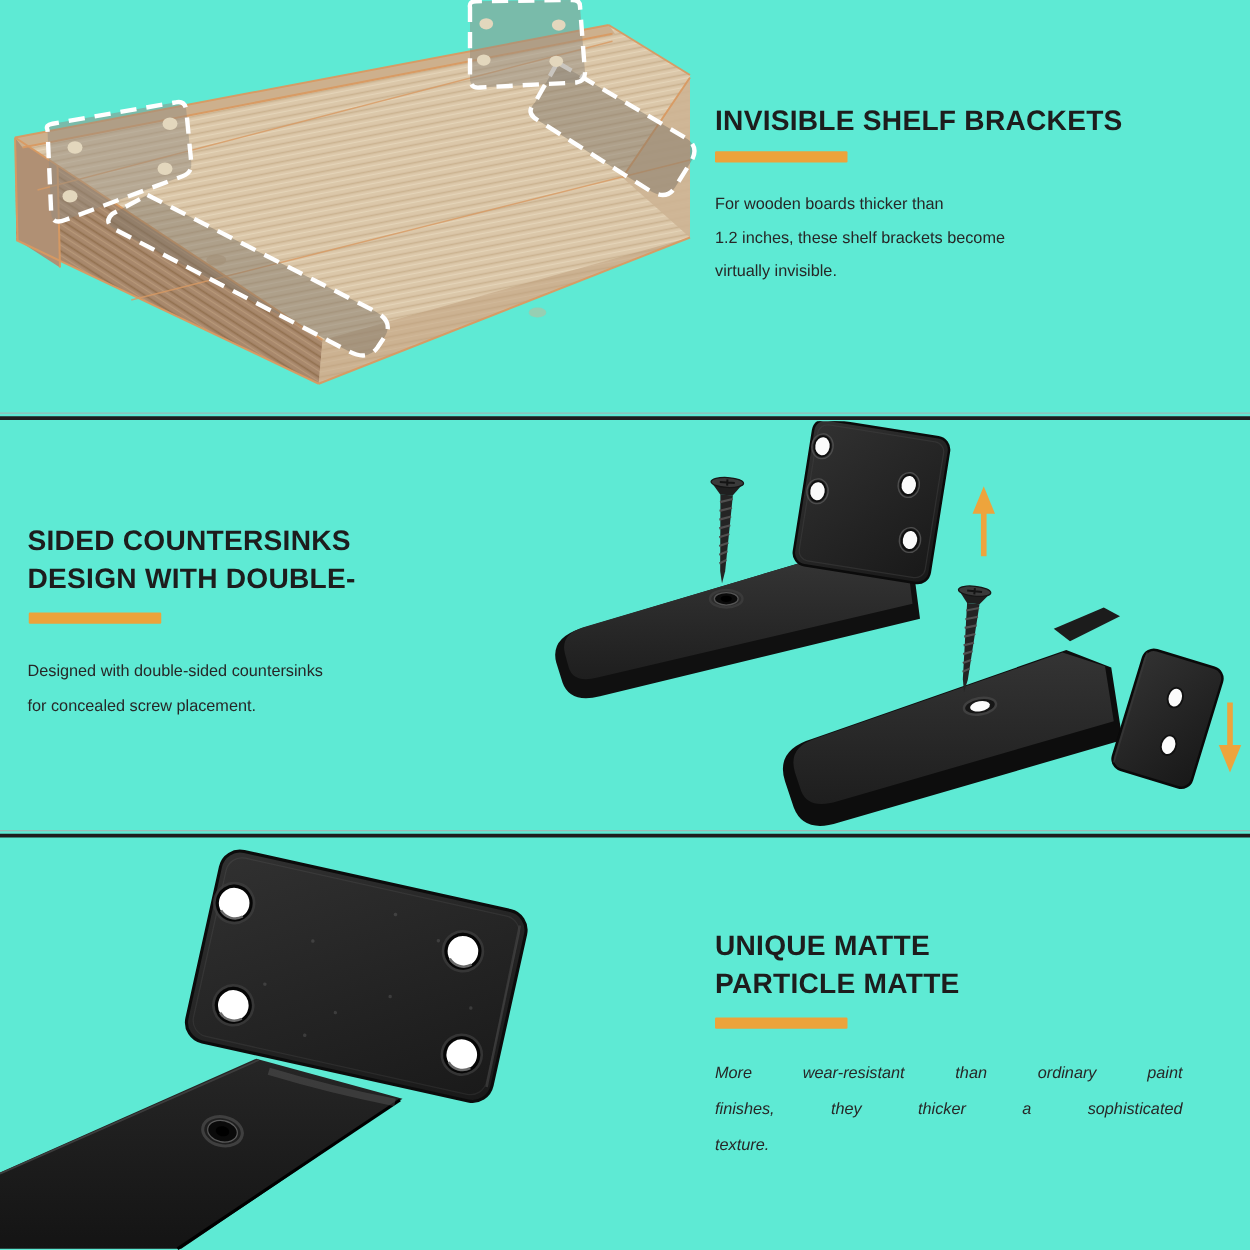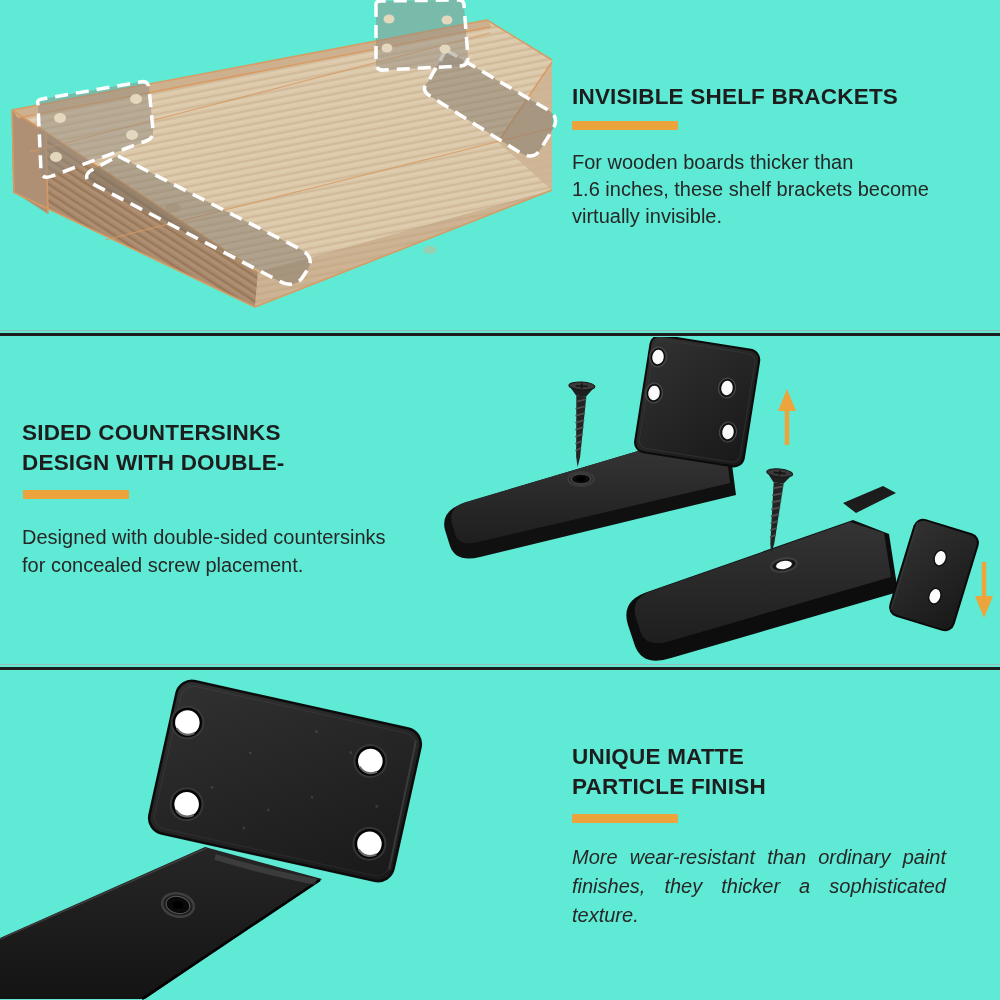--- a/index.html
+++ b/index.html
@@ -2,21 +2,21 @@
 <html><head>
 <meta charset="utf-8">
 <style>
   html,body{margin:0;padding:0;background:#ffffff;}
   #stage{position:relative;width:1000px;height:1000px;background:#5eead4;overflow:hidden;
          font-family:"Liberation Sans", sans-serif;color:#222;}
   .abs{position:absolute;}
   .heading{font-weight:bold;font-size:22.5px;line-height:30px;color:#1d1d1d;letter-spacing:.2px;}
   .heading.single{line-height:26px;}
   .accent-bar{height:9px;width:106px;background:#ECA33B;border-radius:1px;}
-  .body-text{font-size:20px;line-height:27px;color:#272727;}
+  .body-text{font-size:13px;line-height:27px;color:#272727;}
   .body-text .line{white-space:nowrap;}
   .body-text.justified{width:374px;}
   .body-text.justified .line{white-space:normal;text-align:justify;text-align-last:justify;}
   .body-text.justified .line.last{text-align:left;text-align-last:left;}
   .divider{left:0;width:1000px;height:7px;}
   .divider .thin{height:1px;background:#ababab;opacity:.8;}
   .divider .thick{height:3px;background:#1d1d1d;margin-top:2px;}
   svg{display:block;}
 </style>
 </head>
@@ -93,21 +93,21 @@
           <ellipse cx="445" cy="49" rx="5.5" ry="4.5" fill="#e3d7bd"></ellipse>
         </g>
       </g>
     </svg>
 
     <div class="abs" style="left:572px;top:84px;width:380px;">
       <div class="heading single">INVISIBLE SHELF BRACKETS</div>
       <div class="accent-bar" style="margin-top:11px;"></div>
       <div class="body-text" style="margin-top:19px;">
         <div class="line">For wooden boards thicker than</div>
-        <div class="line">1.6 inches, these shelf brackets become</div>
+        <div class="line">1.2 inches, these shelf brackets become</div>
         <div class="line">virtually invisible.</div>
       </div>
     </div>
   </div>
 
   <div class="abs divider" style="top:330px;">
     <div class="thin"></div>
     <div class="thick"></div>
   </div>
 
@@ -280,21 +280,21 @@
           <circle cx="95" cy="5" r="1.4"></circle>
             <circle cx="-30" cy="55" r="1.4"></circle>
         </g>
       </g>
 
       <path d="M215,186 Q265,201 316,211" stroke="#6b6b6b" stroke-width="6" opacity="0.35" fill="none"></path>
     </svg>
 
     <div class="abs" style="left:572px;top:71px;width:380px;">
       <div class="heading">UNIQUE MATTE</div>
-      <div class="heading">PARTICLE FINISH</div>
+      <div class="heading">PARTICLE MATTE</div>
       <div class="accent-bar" style="margin-top:12px;"></div>
       <div class="body-text justified" style="margin-top:20px;line-height:29px;font-style:italic;">
         <div class="line">More wear-resistant than ordinary paint</div>
         <div class="line">finishes, they thicker a sophisticated</div>
         <div class="line last">texture.</div>
       </div>
     </div>
   </div>
 
 </div>

